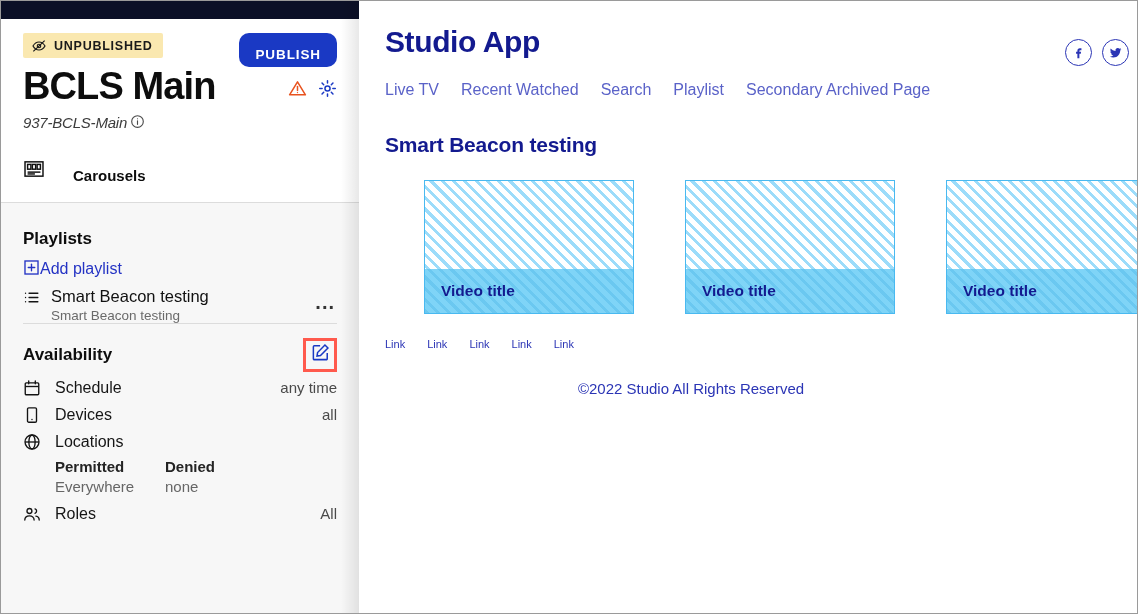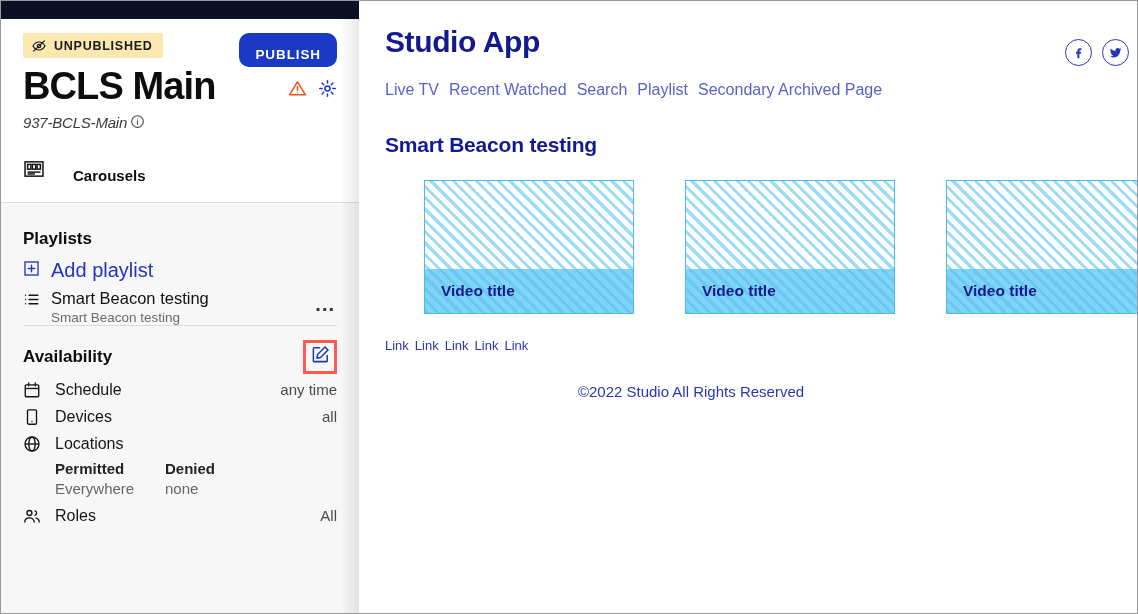--- a/index.html
+++ b/index.html
@@ -102,23 +102,23 @@
     background: #f7f7f7;
     border-top: 1px solid #dcdcdc;
     padding: 0 22px;
     overflow: hidden;
   }
   .section-head {
     font-size: 17px; font-weight: bold; color: #0d0d0d;
   }
   .playlists-section { padding-top: 26px; }
   .add-playlist {
-    display: flex; align-items: center; gap: 11px;
+    display: flex; align-items: center; 
     margin-top: 10px;
-    color: #2433c4; font-size: 20px;
+    color: #2433c4; font-size: 16px;
     cursor: pointer;
   }
   .playlist-item {
     display: flex; align-items: flex-start; gap: 11px;
     margin-top: 6px;
   }
   .playlist-texts { flex: 1 1 auto; }
   .playlist-name { font-size: 16.5px; color: #111; line-height: 1.25; }
   .playlist-sub { font-size: 13.5px; color: #6a6a6a; margin-top: 1px; }
   .dots {
@@ -170,21 +170,21 @@
     position: absolute; top: 38px; right: 8px;
     display: flex; gap: 10px;
   }
   .social-circle {
     width: 27px; height: 27px; border-radius: 50%;
     border: 1.6px solid #2b35b5;
     display: flex; align-items: center; justify-content: center;
     color: #2b35b5; cursor: pointer;
   }
   .navlinks {
-    display: flex; gap: 10px; margin-top: 22px;
+    display: flex; gap: 22px; margin-top: 22px;
     font-size: 16px; color: #5a62c8;
   }
   .navlinks span { cursor: pointer; }
   .section-title {
     margin-top: 34px;
     font-size: 21px; font-weight: bold; color: #131a8f;
     letter-spacing: -0.2px;
   }
   .cards {
     display: flex; gap: 12px; margin-top: 23px;
@@ -210,23 +210,23 @@
       45deg,
       rgba(90,190,235,0.55) 0px, rgba(90,190,235,0.55) 3px,
       rgba(255,255,255,0) 3px, rgba(255,255,255,0) 8px
     );
     display: flex; align-items: center;
     padding-left: 16px;
     font-size: 15.5px; font-weight: bold; color: #131a8f;
     white-space: nowrap;
   }
   .footer-links {
-    display: flex; gap: 6px;
+    display: flex; gap: 22px;
     margin-top: 24px;
-    font-size: 13px; color: #2b35b5;
+    font-size: 11px; color: #2b35b5;
   }
   .footer-links span { cursor: pointer; }
   .copyright {
     margin-top: 30px;
     font-size: 15px; color: #2b35b5;
     text-align: center;
     padding-right: 140px;
   }
 </style>
 </head>

